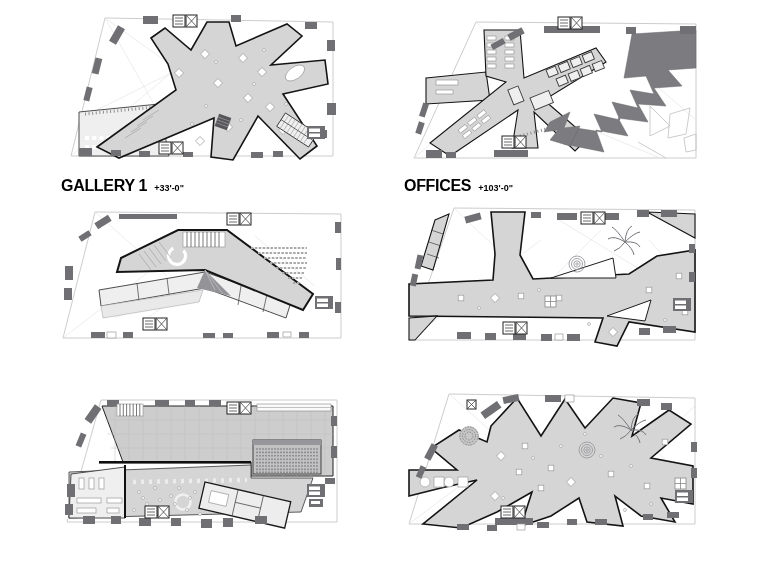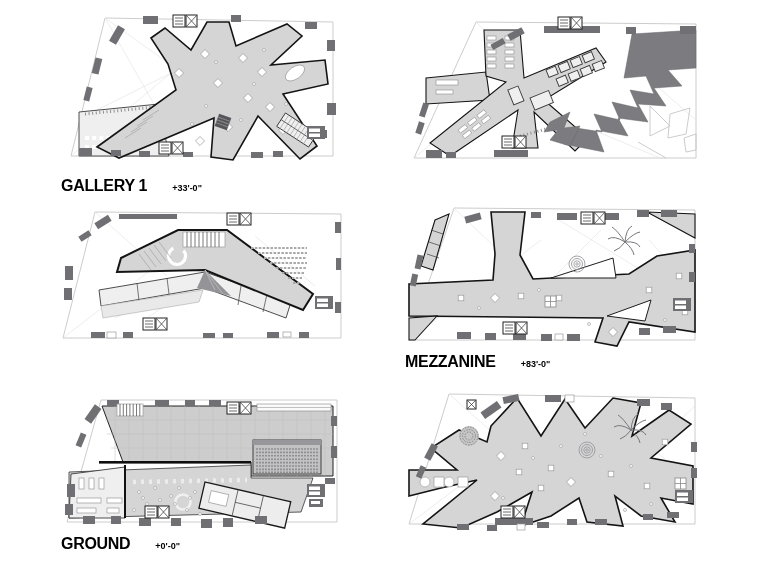--- a/index.html
+++ b/index.html
@@ -1,20 +1,20 @@
 <!DOCTYPE html>
 <html><head>
 <meta charset="utf-8">
 <style>
   html,body{margin:0;padding:0;background:#fff}
   body{width:780px;height:585px;position:relative;overflow:hidden;
        font-family:"Liberation Sans",sans-serif;}
   figure.panel{position:absolute;margin:0;padding:0}
   figure.panel svg{display:block}
-  figcaption{display:flex;align-items:baseline;gap:25px;padding-left:6px;margin-top:5px;white-space:nowrap}
+  figcaption{display:flex;align-items:baseline;gap:7px;padding-left:6px;margin-top:5px;white-space:nowrap}
   .floor-name{font-weight:bold;font-size:16px;letter-spacing:-0.3px;color:#000}
   .floor-elev{font-weight:bold;font-size:9px;letter-spacing:0;color:#000}
   
   .site{fill:none;stroke:#c6c6c6;stroke-width:0.9}
   .fold{fill:none;stroke:#e0e0e0;stroke-width:0.6}
   .main{fill:#d5d5d5;stroke:#141414;stroke-width:1.6;stroke-linejoin:miter}
   .main2{fill:#d5d5d5;stroke:#141414;stroke-width:1.1;stroke-linejoin:miter}
   .sec{fill:#e9e9e9;stroke:#ababab;stroke-width:0.6}
   .sec2{fill:#efefef;stroke:#3a3a3a;stroke-width:0.9}
   .blk{fill:#6f6f74}
@@ -232,20 +232,24 @@
           <rect x="-6" y="-3" width="12" height="6"></rect>
         </g>
     <rect x="28" y="140" width="16" height="8"></rect>
         <rect x="48" y="142" width="10" height="6"></rect>
     <rect x="96" y="140" width="34" height="7"></rect>
   </g>
 
   <use href="#evcore" transform="translate(160,7)"></use>
   <use href="#evcore" transform="translate(104,126)"></use>
 </svg>
+<figcaption>
+  <span class="floor-name">OFFICES</span>
+  <span class="floor-elev">+103'-0"</span>
+</figcaption>
 </figure>
 
 <figure class="panel" style="left:55px;top:206px">
 <svg width="292" height="140" viewBox="0 0 292 140">
   <g>
     <polygon class="site" points="40,6 286,8 286,132 8,132"></polygon>
     <path class="fold" d="M40,6 L112,70 M8,132 L132,36 M60,112 L172,60 M150,72 L92,112 M200,30 L260,80"></path>
   </g>
 
   <g>
@@ -361,24 +365,20 @@
     <rect x="264" y="126" width="13" height="7"></rect>
     <rect x="290" y="44" width="6" height="9"></rect>
         <rect x="290" y="72" width="6" height="10"></rect>
   </g>
   <rect class="wsq" x="156" y="134" width="8" height="6"></rect>
 
   <use href="#evcore" transform="translate(182,12)"></use>
   <use href="#evcore" transform="translate(104,122)"></use>
   <use href="#score" transform="translate(274,98)"></use>
 </svg>
-<figcaption>
-  <span class="floor-name">MEZZANINE</span>
-  <span class="floor-elev">+83'-0"</span>
-</figcaption>
 </figure>
 
 <figure class="panel" style="left:55px;top:392px">
 <svg width="288" height="138" viewBox="0 0 288 138">
   <g>
     <polygon class="site" points="46,8 282,8 282,130 12,130"></polygon>
   </g>
 
   <g>
     <polygon points="47,14 278,14 278,84 196,84 196,70 68,70" fill="#cdcdcd" stroke="#222" stroke-width="1"></polygon>
@@ -463,24 +463,20 @@
     <rect class="wsq" x="62" y="12" width="26" height="12"></rect>
     <path class="lnd" d="M65,12 V24 M68.3,12 V24 M71.6,12 V24 M74.9,12 V24 M78.2,12 V24 M81.5,12 V24 M84.8,12 V24"></path>
   </g>
 
   <use href="#evcore" transform="translate(172,10)"></use>
   <use href="#evcore" transform="translate(90,114)"></use>
   <use href="#score" transform="translate(252,92)"></use>
   <rect class="blk" x="254" y="107" width="14" height="8"></rect>
       <rect x="256" y="109" width="9" height="3" fill="#fff"></rect>
 </svg>
-<figcaption>
-  <span class="floor-name">GROUND</span>
-  <span class="floor-elev">+0'-0"</span>
-</figcaption>
 </figure>
 
 <figure class="panel" style="left:399px;top:386px">
 <svg width="302" height="146" viewBox="0 0 302 146">
   <g>
     <polygon class="site" points="50,8 296,12 296,138 10,138"></polygon>
     <path class="fold" d="M50,8 L120,70 M10,138 L140,40 M240,50 L296,100 M296,20 L270,44"></path>
   </g>
 
   <g>

